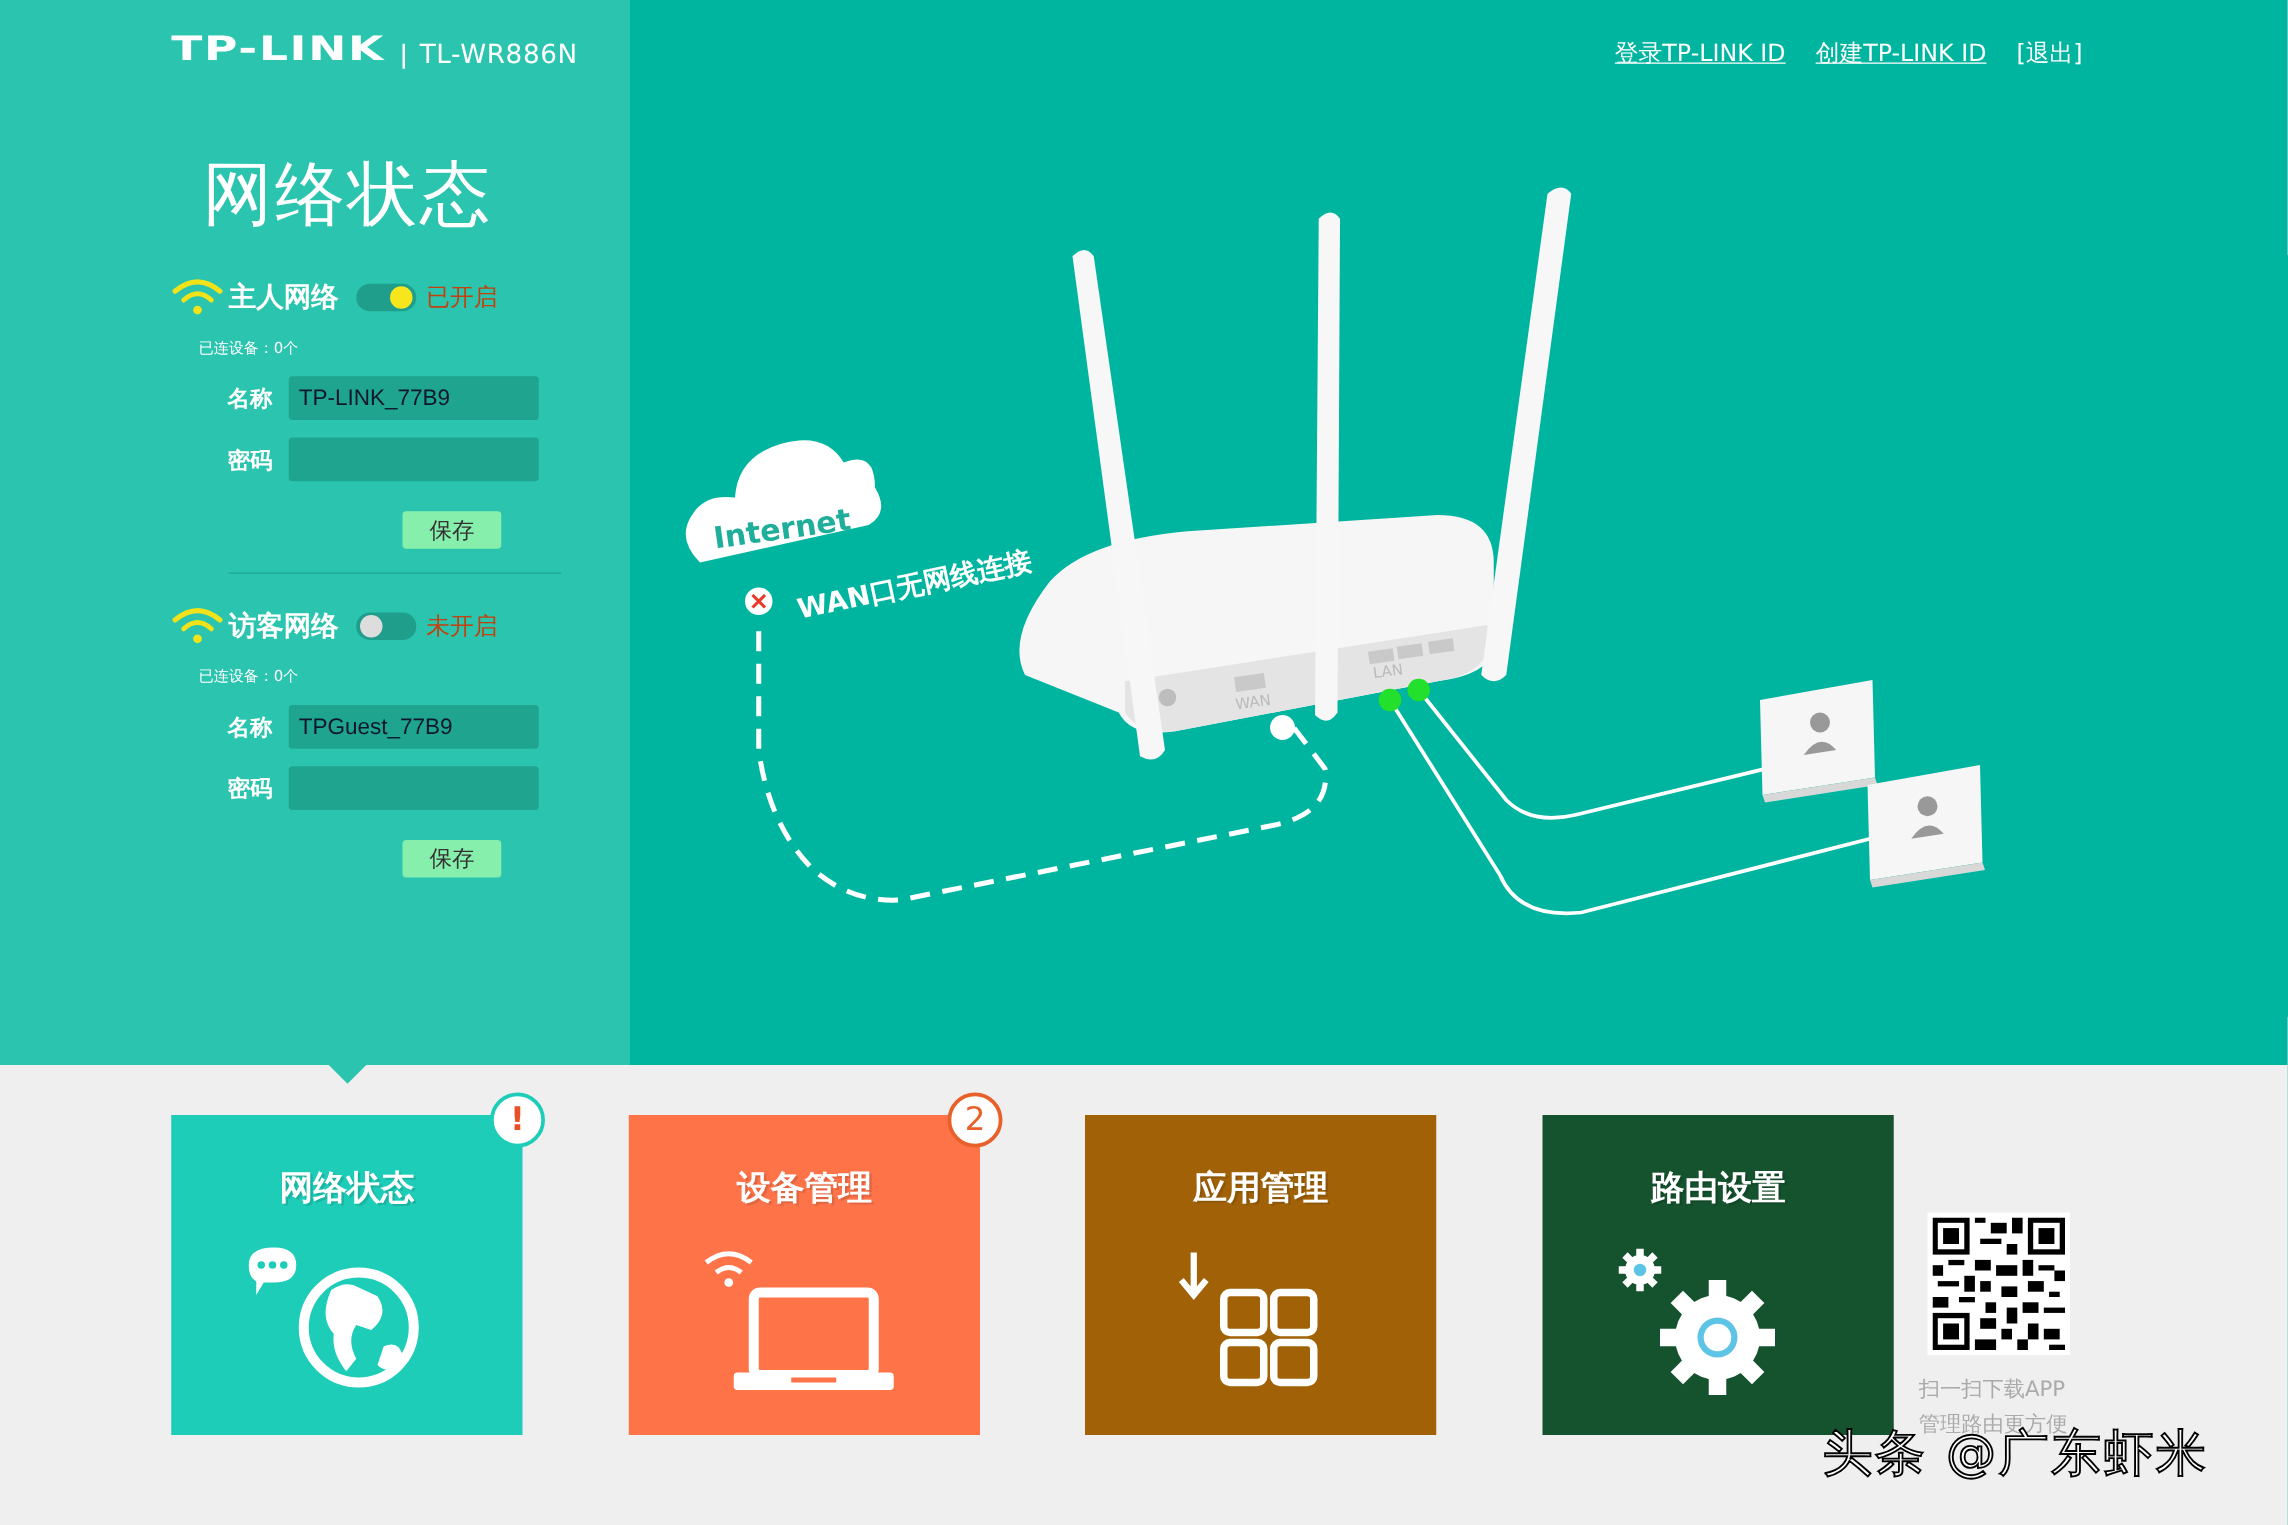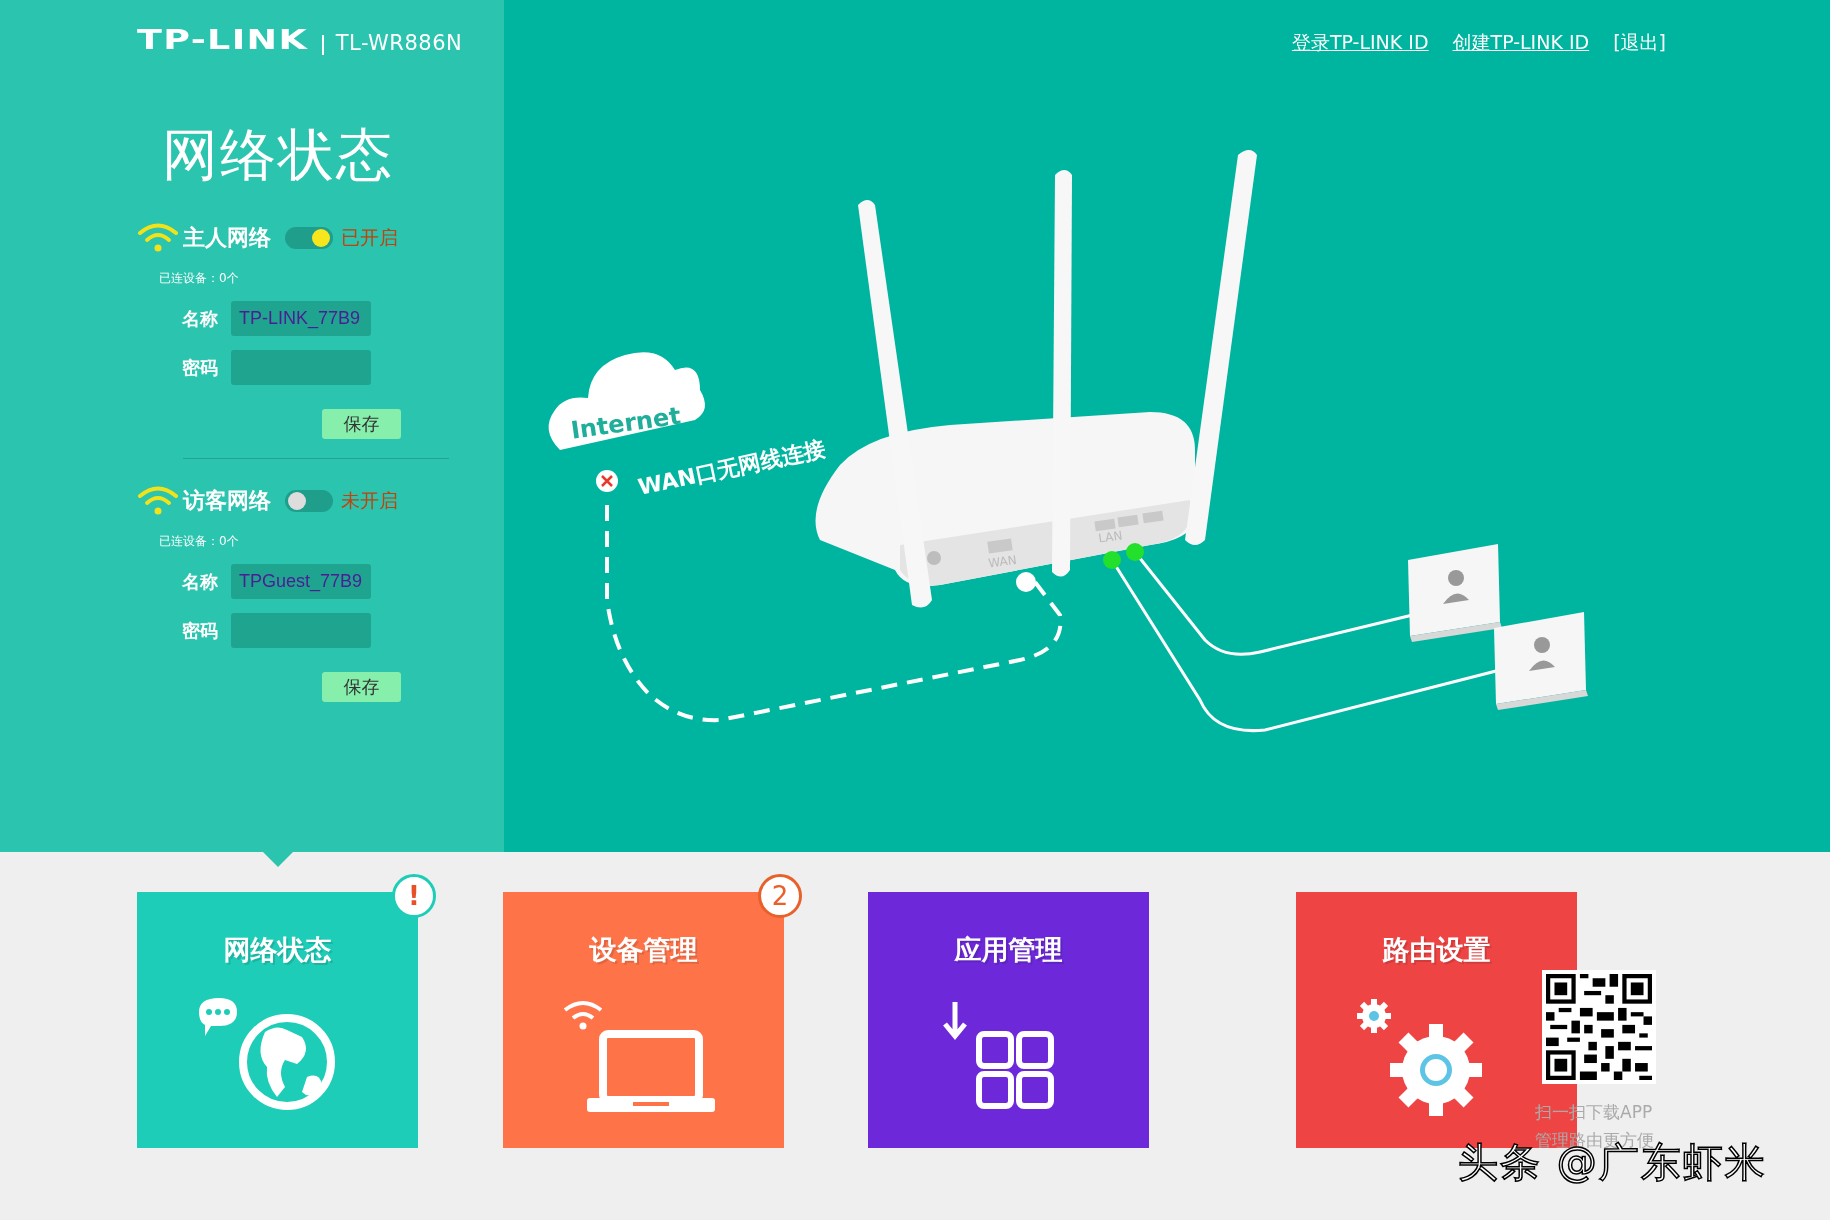--- a/index.html
+++ b/index.html
@@ -19,21 +19,21 @@
   .wifi{width:42px;height:34px;position:relative;margin-right:4px;}
   .net-name{font-size:22px;font-weight:bold;color:#fff;margin-right:14px;}
   .toggle{width:48px;height:22px;border-radius:11px;background:#1f9e8c;position:relative;margin-right:8px;cursor:pointer;}
   .toggle .knob{position:absolute;top:2px;width:18px;height:18px;border-radius:50%;}
   .toggle.on .knob{right:3px;background:#f7e61c;}
   .toggle.off .knob{left:3px;background:#dddddd;}
   .toggle-state{font-size:19px;color:#c2410c;}
   .info{font-size:12px;color:#fff;margin-left:22px;margin-top:14px;}
   .row{display:flex;align-items:center;margin-left:45px;margin-top:14px;}
   .row .lbl{font-size:18px;color:#fff;width:49px;font-weight:bold;}
-  .row .field{width:140px;height:35px;background:#1fa48f;border-radius:3px;color:#4c1d95;font-size:18px;padding:0 8px;display:flex;align-items:center;border:none;}
+  .row .field{width:200px;height:35px;background:#1fa48f;border-radius:3px;color:#0f172a;font-size:18px;padding:0 8px;display:flex;align-items:center;border:none;}
   .save{position:absolute;width:79px;height:30px;background:#86efac;border-radius:3px;font-size:18px;color:#333;display:flex;align-items:center;justify-content:center;cursor:pointer;}
   .divider{position:absolute;left:183px;top:458px;width:266px;height:1px;background:#1ea591;}
   .pointer{position:absolute;left:263px;top:852px;width:0;height:0;border-left:15px solid transparent;border-right:15px solid transparent;border-top:15px solid #2bc4ae;}
   .tile{position:absolute;top:892px;width:281px;height:256px;cursor:pointer;}
   .tile .t-label{position:absolute;top:40px;left:0;width:100%;text-align:center;color:#fff;font-size:27px;font-weight:bold;text-shadow:2px 2px 0 rgba(0,0,0,0.12);}
   .tile .t-icon{position:absolute;left:0;top:100px;width:100%;height:140px;}
   .badge{position:absolute;top:-18px;right:-18px;width:44px;height:44px;border-radius:50%;background:#fff;display:flex;align-items:center;justify-content:center;font-size:26px;}
   .qr{position:absolute;left:1542px;top:970px;width:114px;height:114px;background:#fff;padding:4px;}
   .qr-text{position:absolute;left:1535px;top:1098px;font-size:17px;color:#aaa;line-height:28px;}
   .watermark{position:absolute;left:1458px;top:1135px;font-size:40px;color:#fff;-webkit-text-stroke:1.5px #000;letter-spacing:2px;}
@@ -180,32 +180,32 @@
   <svg class="t-icon" viewBox="0 0 281 140">
     <rect x="100" y="42" width="96" height="66" rx="5" fill="none" stroke="#fff" stroke-width="8"></rect>
     <rect x="84" y="106" width="128" height="14" rx="3" fill="#fff"></rect>
     <rect x="130" y="110" width="36" height="4" fill="#ff7349"></rect>
     <path d="M62,18 Q80,4 98,18" fill="none" stroke="#fff" stroke-width="4"></path>
     <path d="M70,26 Q80,18 90,26" fill="none" stroke="#fff" stroke-width="4"></path>
     <circle cx="80" cy="34" r="3.5" fill="#fff"></circle>
   </svg>
 </div>
 
-<div class="tile" style="left:868px;background:#6d28d9;">
+<div class="tile" style="left:868px;background:#a16207;">
   <div class="t-label">应用管理</div>
   <svg class="t-icon" viewBox="0 0 281 140">
     <path d="M87,10 L87,40 M77,32 L87,44 L97,32" fill="none" stroke="#fff" stroke-width="5"></path>
     <rect x="111" y="42" width="32" height="32" rx="5" fill="none" stroke="#fff" stroke-width="6"></rect>
     <rect x="151" y="42" width="32" height="32" rx="5" fill="none" stroke="#fff" stroke-width="6"></rect>
     <rect x="111" y="82" width="32" height="32" rx="5" fill="none" stroke="#fff" stroke-width="6"></rect>
     <rect x="151" y="82" width="32" height="32" rx="5" fill="none" stroke="#fff" stroke-width="6"></rect>
   </svg>
 </div>
 
-<div class="tile" style="left:1296px;background:#ef4444;">
+<div class="tile" style="left:1234px;background:#14532d;">
   <div class="t-label">路由设置</div>
   <svg class="t-icon" viewBox="0 0 281 140">
     <g transform="translate(140,78)">
       <circle r="34" fill="#fff"></circle>
       <g fill="#fff">
         <rect x="-7" y="-46" width="14" height="16"></rect>
           <rect x="-7" y="30" width="14" height="16"></rect>
         <rect x="-46" y="-7" width="16" height="14"></rect>
           <rect x="30" y="-7" width="16" height="14"></rect>
         <rect x="-7" y="-46" width="14" height="16" transform="rotate(45)"></rect>

